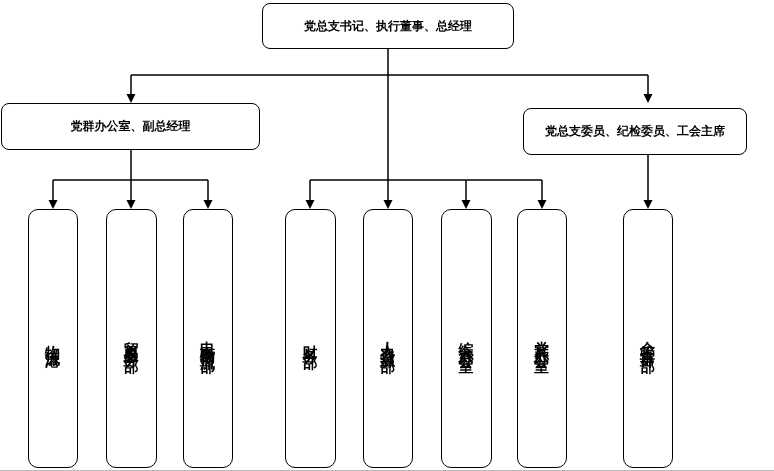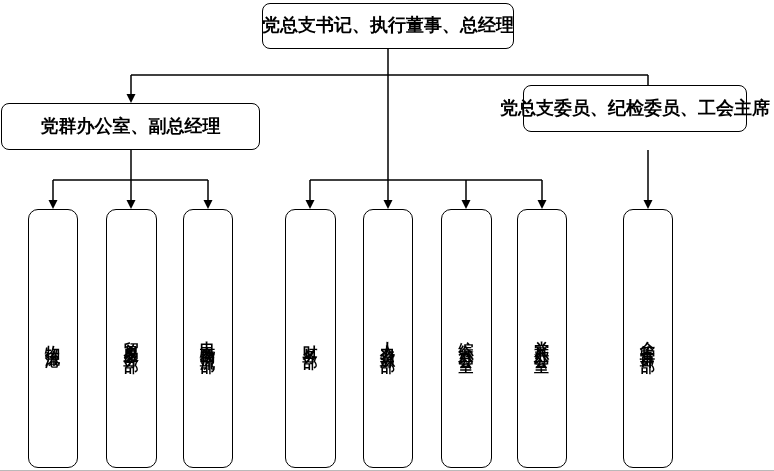--- a/index.html
+++ b/index.html
@@ -25,21 +25,21 @@
     background: #ffffff;
     border: 1.5px solid #000000;
     border-radius: 8px;
     display: flex;
     align-items: center;
     justify-content: center;
     text-align: center;
   }
   .node .label {
     font-weight: 700;
-    font-size: 18px;
+    font-size: 12px;
     color: #000000;
     white-space: nowrap;
     line-height: 1.2;
   }
   .dept { border-radius: 10px; }
   .dept .vlabel {
     writing-mode: vertical-rl;
     text-orientation: upright;
     font-weight: 700;
     font-size: 15px;
@@ -84,21 +84,21 @@
   </svg>
 
   <div class="node" style="left:262px; top:3px; width:252px; height:46px;">
     <span class="label">党总支书记、执行董事、总经理</span>
   </div>
 
   <div class="node" style="left:1px; top:103px; width:259px; height:47px;">
     <span class="label">党群办公室、副总经理</span>
   </div>
 
-  <div class="node" style="left:523px; top:85px; width:224px; height:47px;">
+  <div class="node" style="left:523px; top:108px; width:224px; height:47px;">
     <span class="label">党总支委员、纪检委员、工会主席</span>
   </div>
 
   <div class="node dept" style="left:28px; top:209px; width:50px; height:259px;">
     <span class="vlabel">物流港</span>
   </div>
 
   <div class="node dept" style="left:106px; top:209px; width:51px; height:259px;">
     <span class="vlabel">贸易服务部</span>
   </div>

